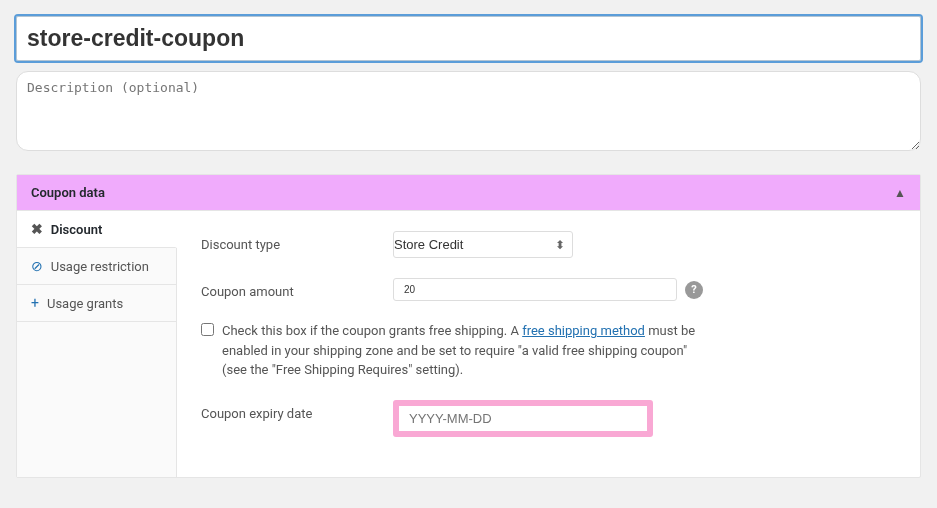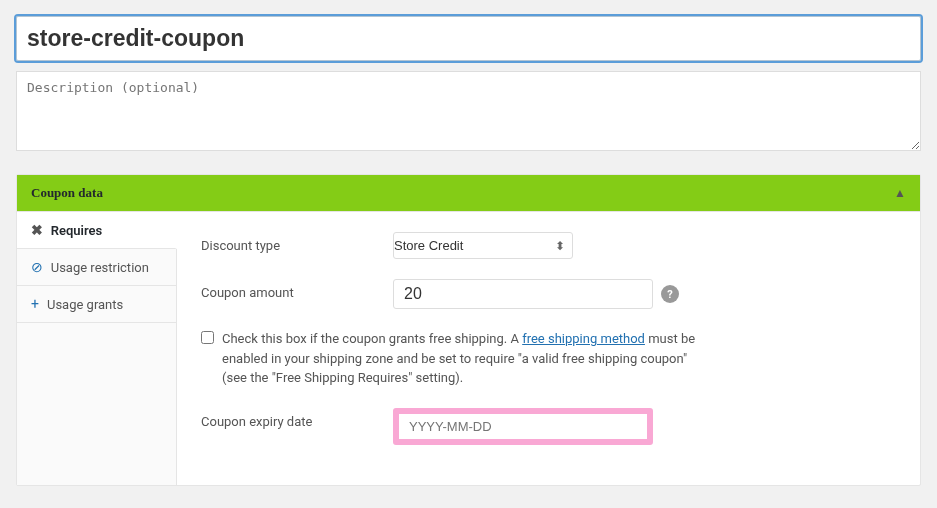--- a/index.html
+++ b/index.html
@@ -22,42 +22,41 @@
       border-radius: 2px;
       color: #333;
       margin-bottom: 10px;
     }
 
     .description-textarea {
       width: 100%;
       height: 80px;
       padding: 8px 10px;
       border: 1px solid #ddd;
-      border-radius: 0;
+      border-radius: 12px;
       resize: vertical;
       font-size: 13px;
       color: #aaa;
       background: #fff;
       margin-bottom: 20px;
     }
 
     .coupon-data-panel {
       background: #fff;
       border: 1px solid #e5e5e5;
       border-radius: 2px;
     }
 
     .panel-header {
-      background: #84cc16;
+      background: #f0abfc;
       border-bottom: 1px solid #e5e5e5;
       padding: 10px 14px;
       display: flex;
       justify-content: space-between;
       align-items: center;
-      font-family: Liberation Serif, serif;
     }
 
     .panel-header-title {
       font-weight: 600;
       font-size: 13px;
       color: #23282d;
     }
 
     .panel-header-toggle {
       color: #555;
@@ -163,23 +162,23 @@
       transform: translateY(-50%);
       pointer-events: none;
       color: #666;
       font-size: 12px;
     }
 
     .amount-input {
       padding: 5px 10px;
       border: 1px solid #ddd;
       border-radius: 3px;
-      font-size: 16px;
+      font-size: 10px;
       color: #333;
-      width: 260px;
+      width: 284px;
     }
 
     .help-icon {
       width: 18px;
       height: 18px;
       border-radius: 50%;
       background: #999;
       color: #fff;
       font-size: 11px;
       font-weight: bold;
@@ -239,21 +238,21 @@
   <div class="panel-header">
     <span class="panel-header-title">Coupon data</span>
     <span class="panel-header-toggle">▲</span>
   </div>
 
   <div class="panel-body">
 
     <div class="panel-tabs">
       <div class="tab-item active">
         <span class="tab-icon">✖</span>
-        <span>Requires</span>
+        <span>Discount</span>
       </div>
       <div class="tab-item usage-restriction">
         <span class="tab-icon">⊘</span>
         <span>Usage restriction</span>
       </div>
       <div class="tab-item usage-limits">
         <span class="tab-icon">+</span>
         <span>Usage grants</span>
       </div>
     </div>

